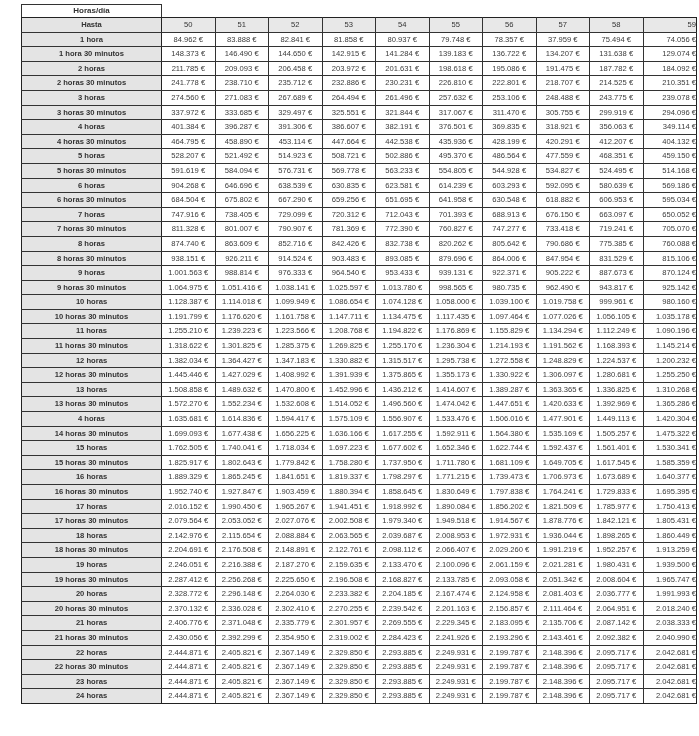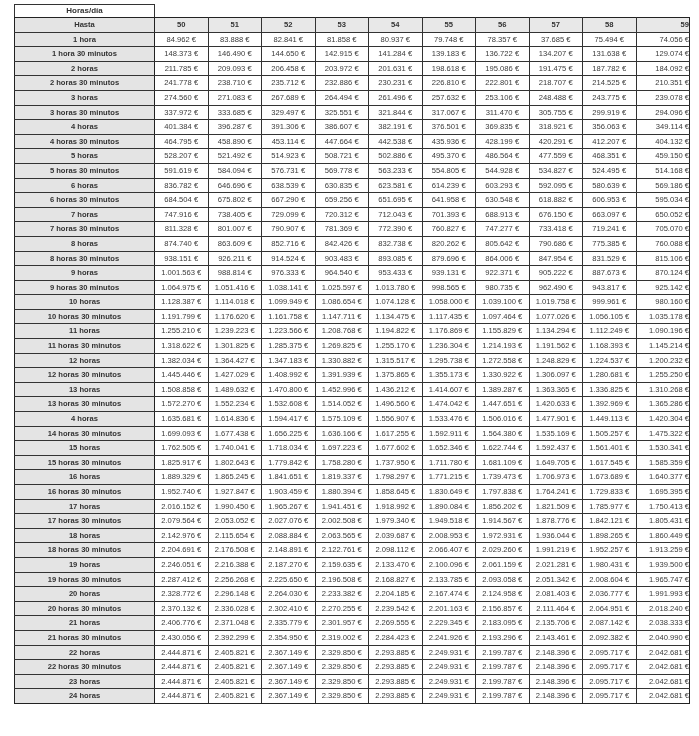--- a/index.html
+++ b/index.html
@@ -1,29 +1,29 @@
 <!DOCTYPE html>
 <html><head>
 <meta charset="utf-8">
 <style>
   html, body { margin: 0; padding: 0; background: #ffffff; }
   body { width: 699px; height: 736px; position: relative; overflow: hidden;
          font-family: "Liberation Sans", sans-serif; color: #2a2a2a; }
-  #wrap { position: absolute; left: 2px; top: 4px; padding-left: 12px; }
+  #wrap { position: absolute; left: 9px; top: 4px; padding-left: 12px; }
   .title-cell {
     width: 139px; height: 12px; border: 1px solid #333; border-bottom: none;
     background: #ffffff; font-size: 8px; font-weight: bold; text-align: center;
     line-height: 12px; color: #333;
   }
   table { border-collapse: collapse; table-layout: fixed; }
   td, th { border: 1px solid #333; padding: 0; height: 13.6px; font-size: 7.6px;
            text-align: center; white-space: nowrap; overflow: hidden; line-height: 13.6px; }
   th.label, td.label { width: 139px; background: #e4e4e4; font-weight: bold; color: #333;
                        border-left: 1.5px solid #222; border-right: 1.5px solid #222; }
-  th.col { width: 52.5px; background: #e8e8e8; font-weight: bold; color: #333; }
+  th.col { width: 52.5px; background: #e8e8e8; font-weight: normal; color: #333; }
   td.val { background: #ffffff; color: #3a3a3a; }
   tr.hdr th { border-top: 1.5px solid #222; }
   tr:last-child td { border-bottom: 1.5px solid #222; margin-top: 25px; }
   td.val:last-child, th.col:last-child { border-right: 1.5px solid #222; text-align: right; }
 </style>
 </head>
 <body>
 
 <div id="wrap">
   <div class="title-cell">Horas/día</div>
@@ -46,21 +46,21 @@
     <tbody id="tbody">
         <tr>
           <td class="label">1 hora</td>
           <td class="val">84.962 €</td>
           <td class="val">83.888 €</td>
           <td class="val">82.841 €</td>
           <td class="val">81.858 €</td>
           <td class="val">80.937 €</td>
           <td class="val">79.748 €</td>
           <td class="val">78.357 €</td>
-          <td class="val">37.685 €</td>
+          <td class="val">37.959 €</td>
           <td class="val">75.494 €</td>
           <td class="val">74.056 €</td>
         </tr>
         <tr>
           <td class="label">1 hora 30 minutos</td>
           <td class="val">148.373 €</td>
           <td class="val">146.490 €</td>
           <td class="val">144.650 €</td>
           <td class="val">142.915 €</td>
           <td class="val">141.284 €</td>
@@ -169,21 +169,21 @@
           <td class="val">569.778 €</td>
           <td class="val">563.233 €</td>
           <td class="val">554.805 €</td>
           <td class="val">544.928 €</td>
           <td class="val">534.827 €</td>
           <td class="val">524.495 €</td>
           <td class="val">514.168 €</td>
         </tr>
         <tr>
           <td class="label">6 horas</td>
-          <td class="val">836.782 €</td>
+          <td class="val">904.268 €</td>
           <td class="val">646.696 €</td>
           <td class="val">638.539 €</td>
           <td class="val">630.835 €</td>
           <td class="val">623.581 €</td>
           <td class="val">614.239 €</td>
           <td class="val">603.293 €</td>
           <td class="val">592.095 €</td>
           <td class="val">580.639 €</td>
           <td class="val">569.186 €</td>
         </tr>

